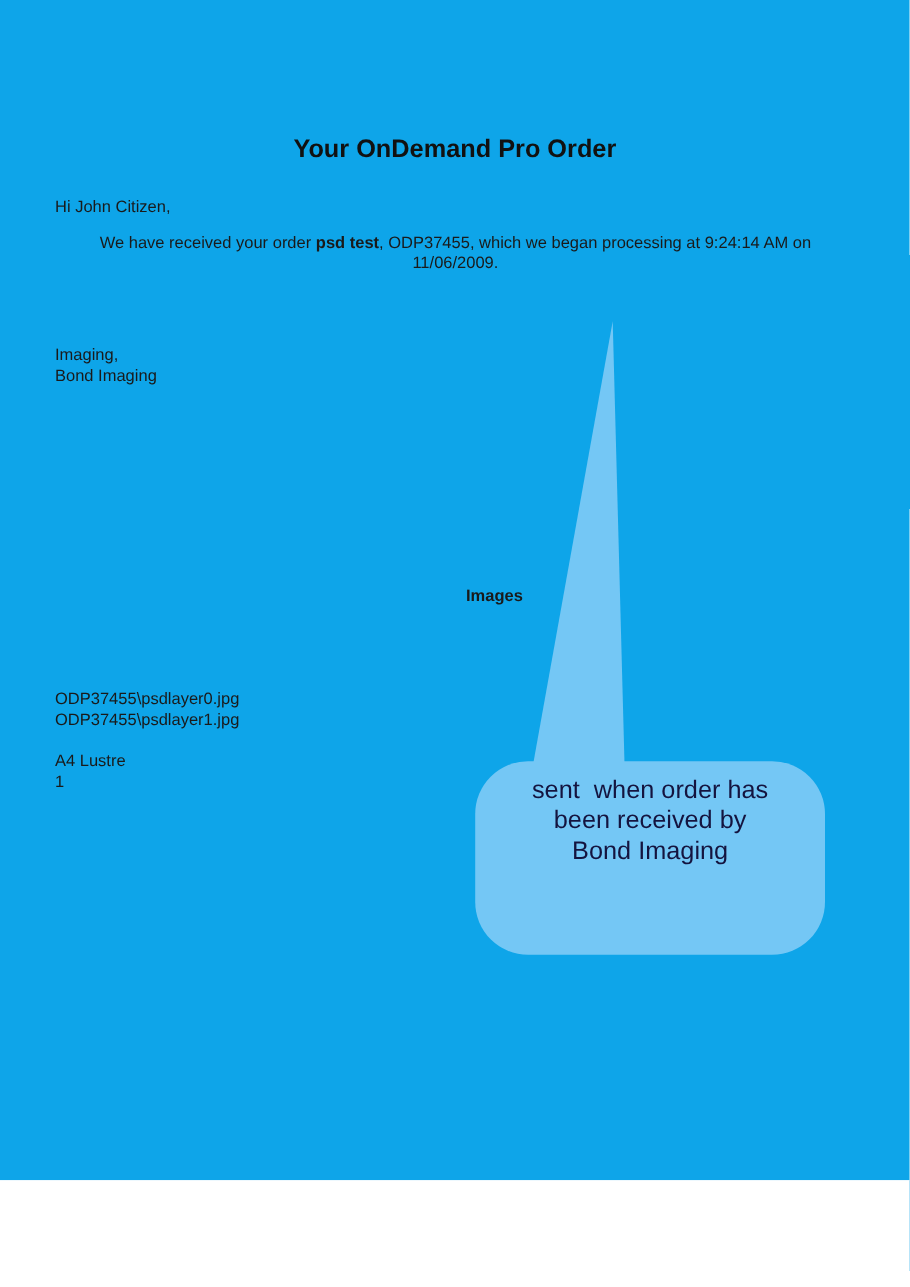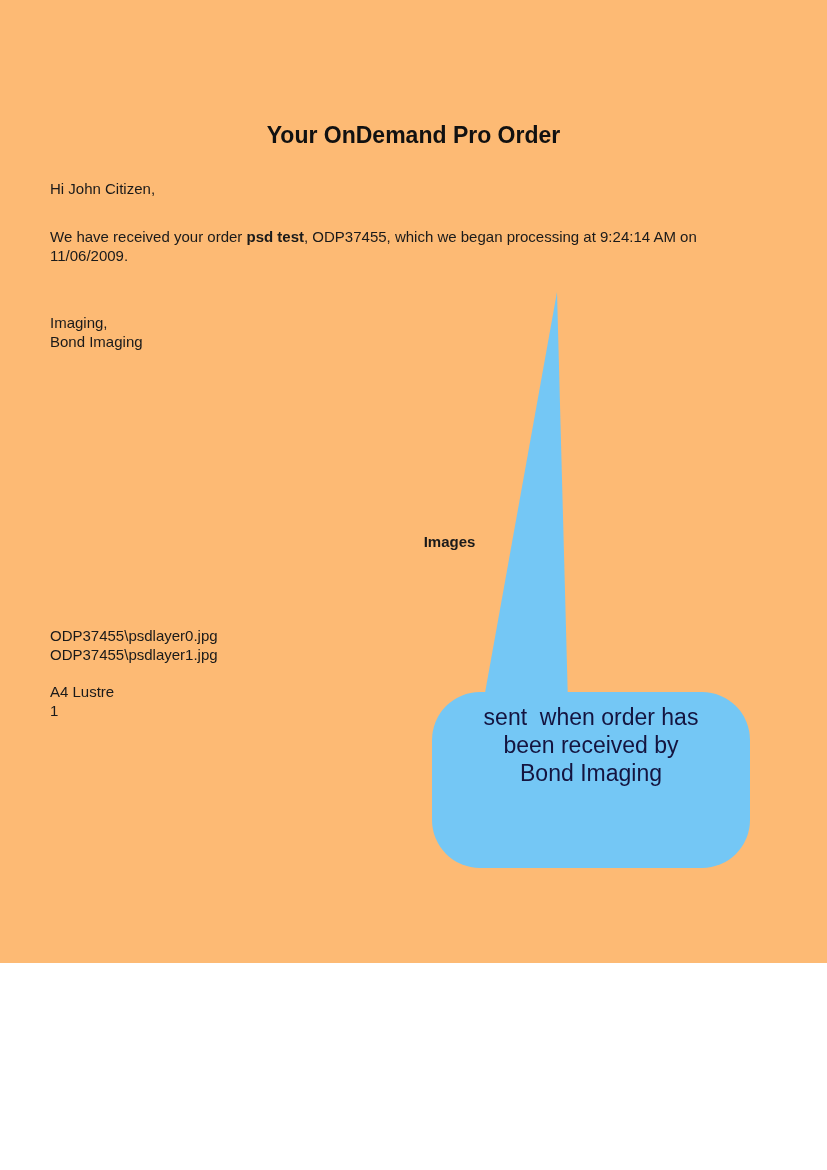--- a/index.html
+++ b/index.html
@@ -3,22 +3,22 @@
 <meta charset="utf-8">
 <style>
   html, body {
     margin: 0;
     padding: 0;
     background: #ffffff;
   }
   .page {
     position: relative;
     width: 827px;
-    height: 963px;
-    background: #fdba74;
+    height: 1073px;
+    background: #0ea5e9;
     font-family: "Liberation Sans", "DejaVu Sans", sans-serif;
     font-size: 15px;
     line-height: 19px;
     color: #1a1a1a;
     overflow: hidden;
   }
   .title {
     position: absolute;
     top: 121px;
     left: 0;
@@ -30,22 +30,23 @@
     font-weight: bold;
     color: #111111;
   }
   .block {
     position: absolute;
     left: 50px;
     margin: 0;
   }
   .greeting { top: 179px; }
   .order-paragraph {
-    top: 227px;
+    top: 211px;
     width: 728px;
+    text-align: center;
   }
   .signature-block { top: 313px; }
   .special-instructions-block { top: 369px; }
   .order-table-headers {
     position: absolute;
     top: 532px;
     left: 0;
     width: 827px;
     text-align: center;
     font-weight: bold;

